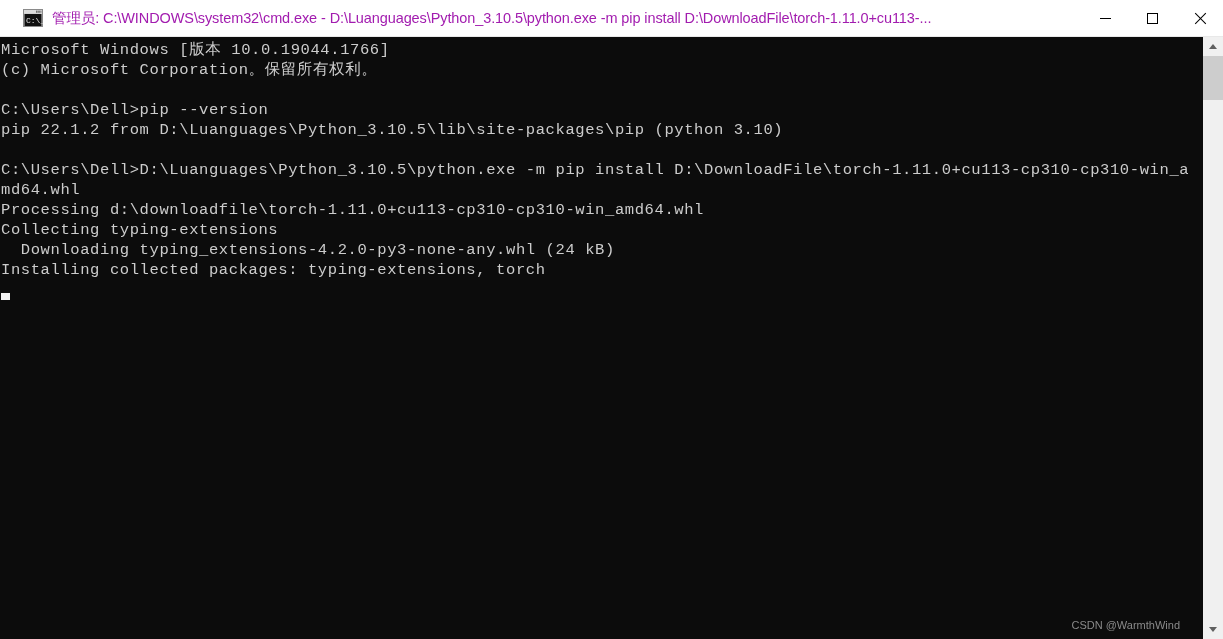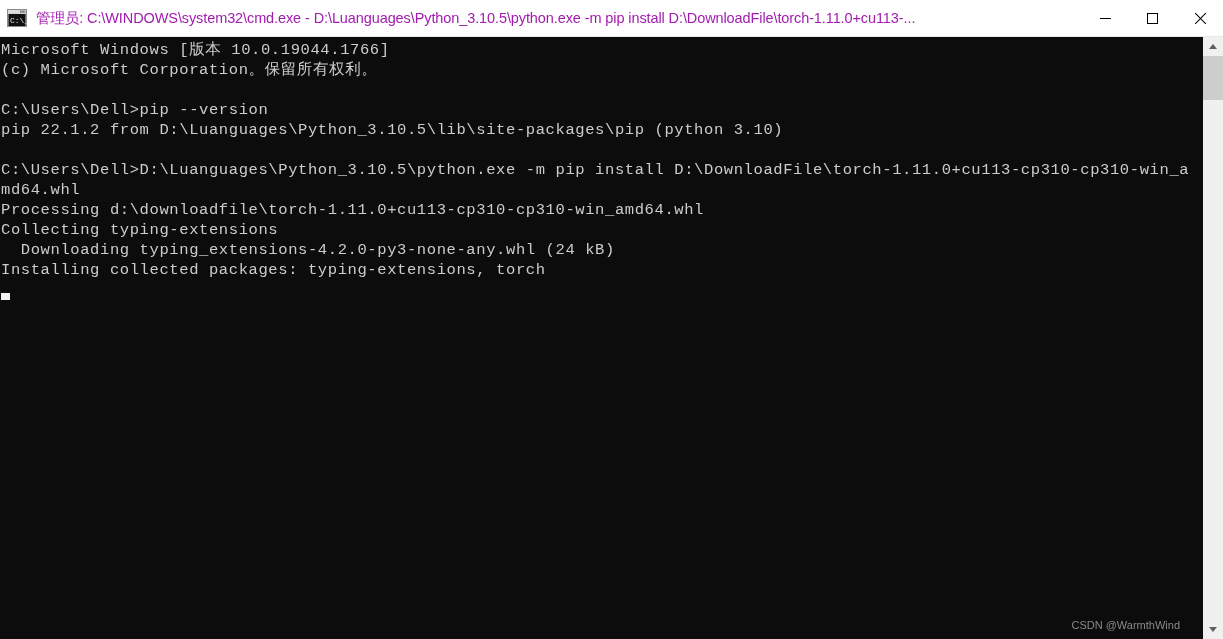--- a/index.html
+++ b/index.html
@@ -42,20 +42,21 @@
     flex: 1 1 auto;
     min-width: 0;
     padding-left: 7px;
   }
   .app-icon {
     width: 20px;
     height: 18px;
     flex: 0 0 auto;
     margin-right: 9px;
     position: relative;
+    margin-left: 16px;
   }
   .title-text {
     font-family: Liberation Sans, sans-serif;
     font-size: 14.5px;
     color: #a21caf;
     white-space: nowrap;
     overflow: hidden;
     text-overflow: clip;
     letter-spacing: -0.1px;
     line-height: 36px;

